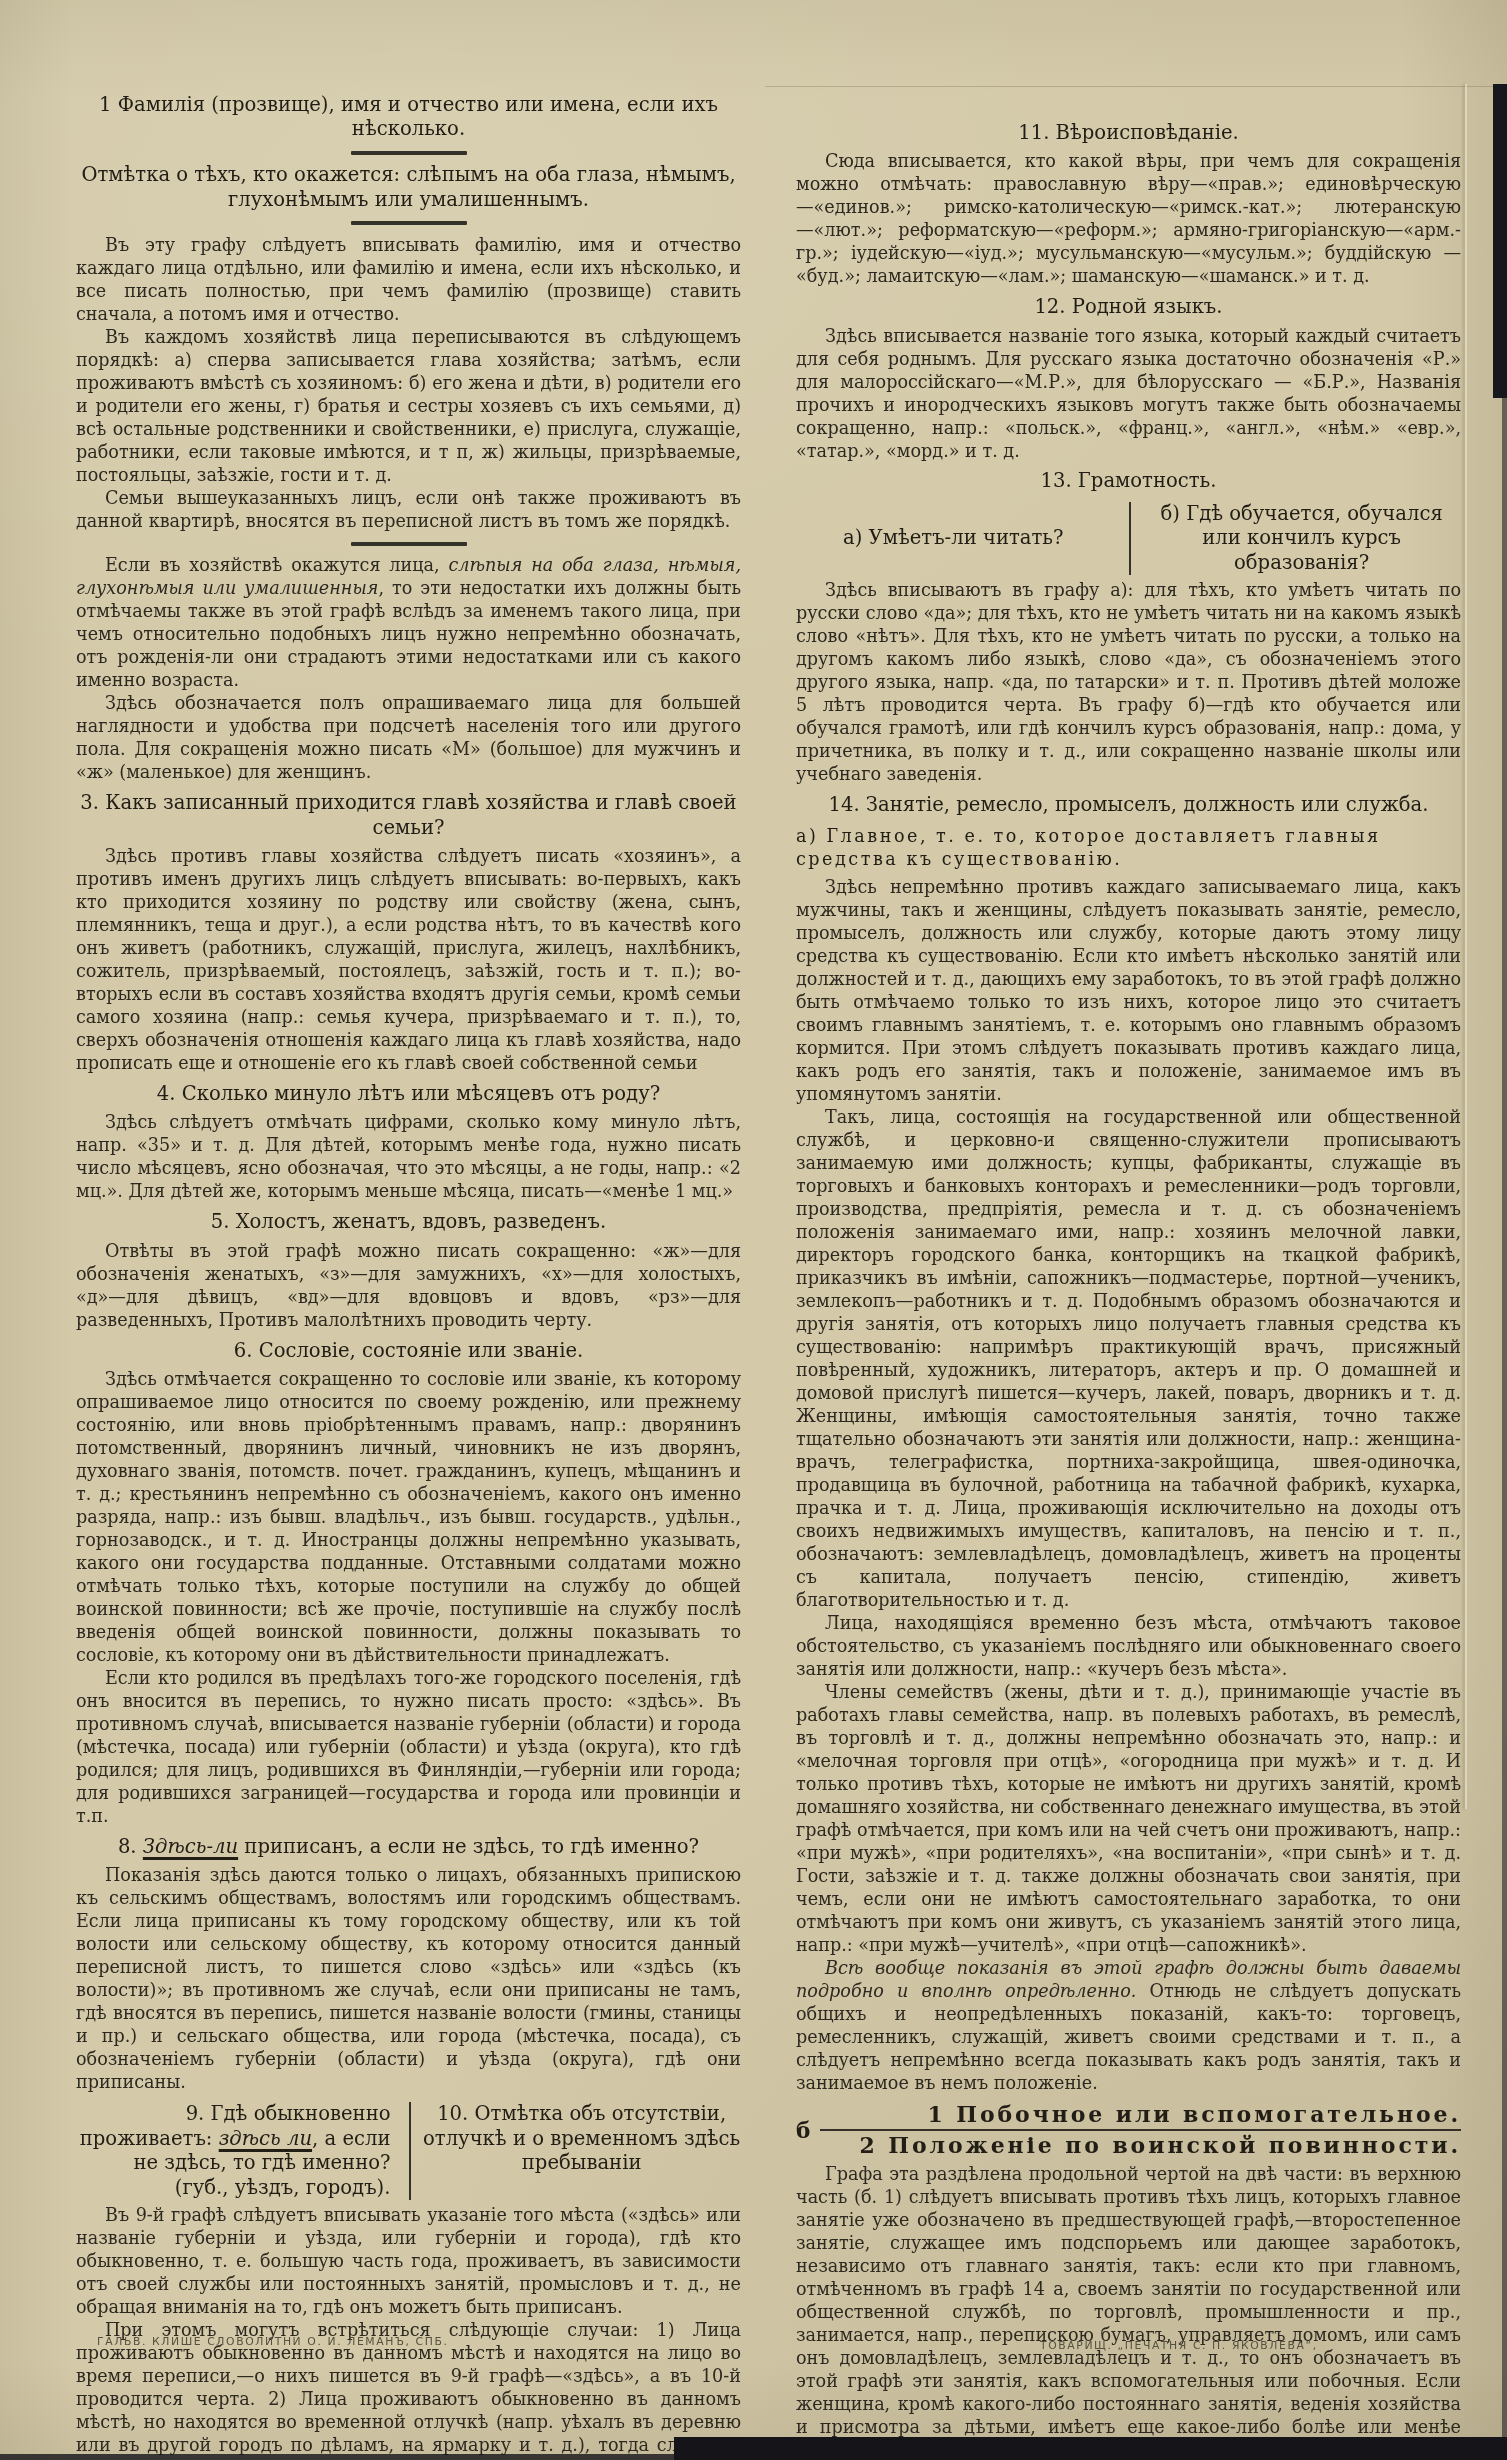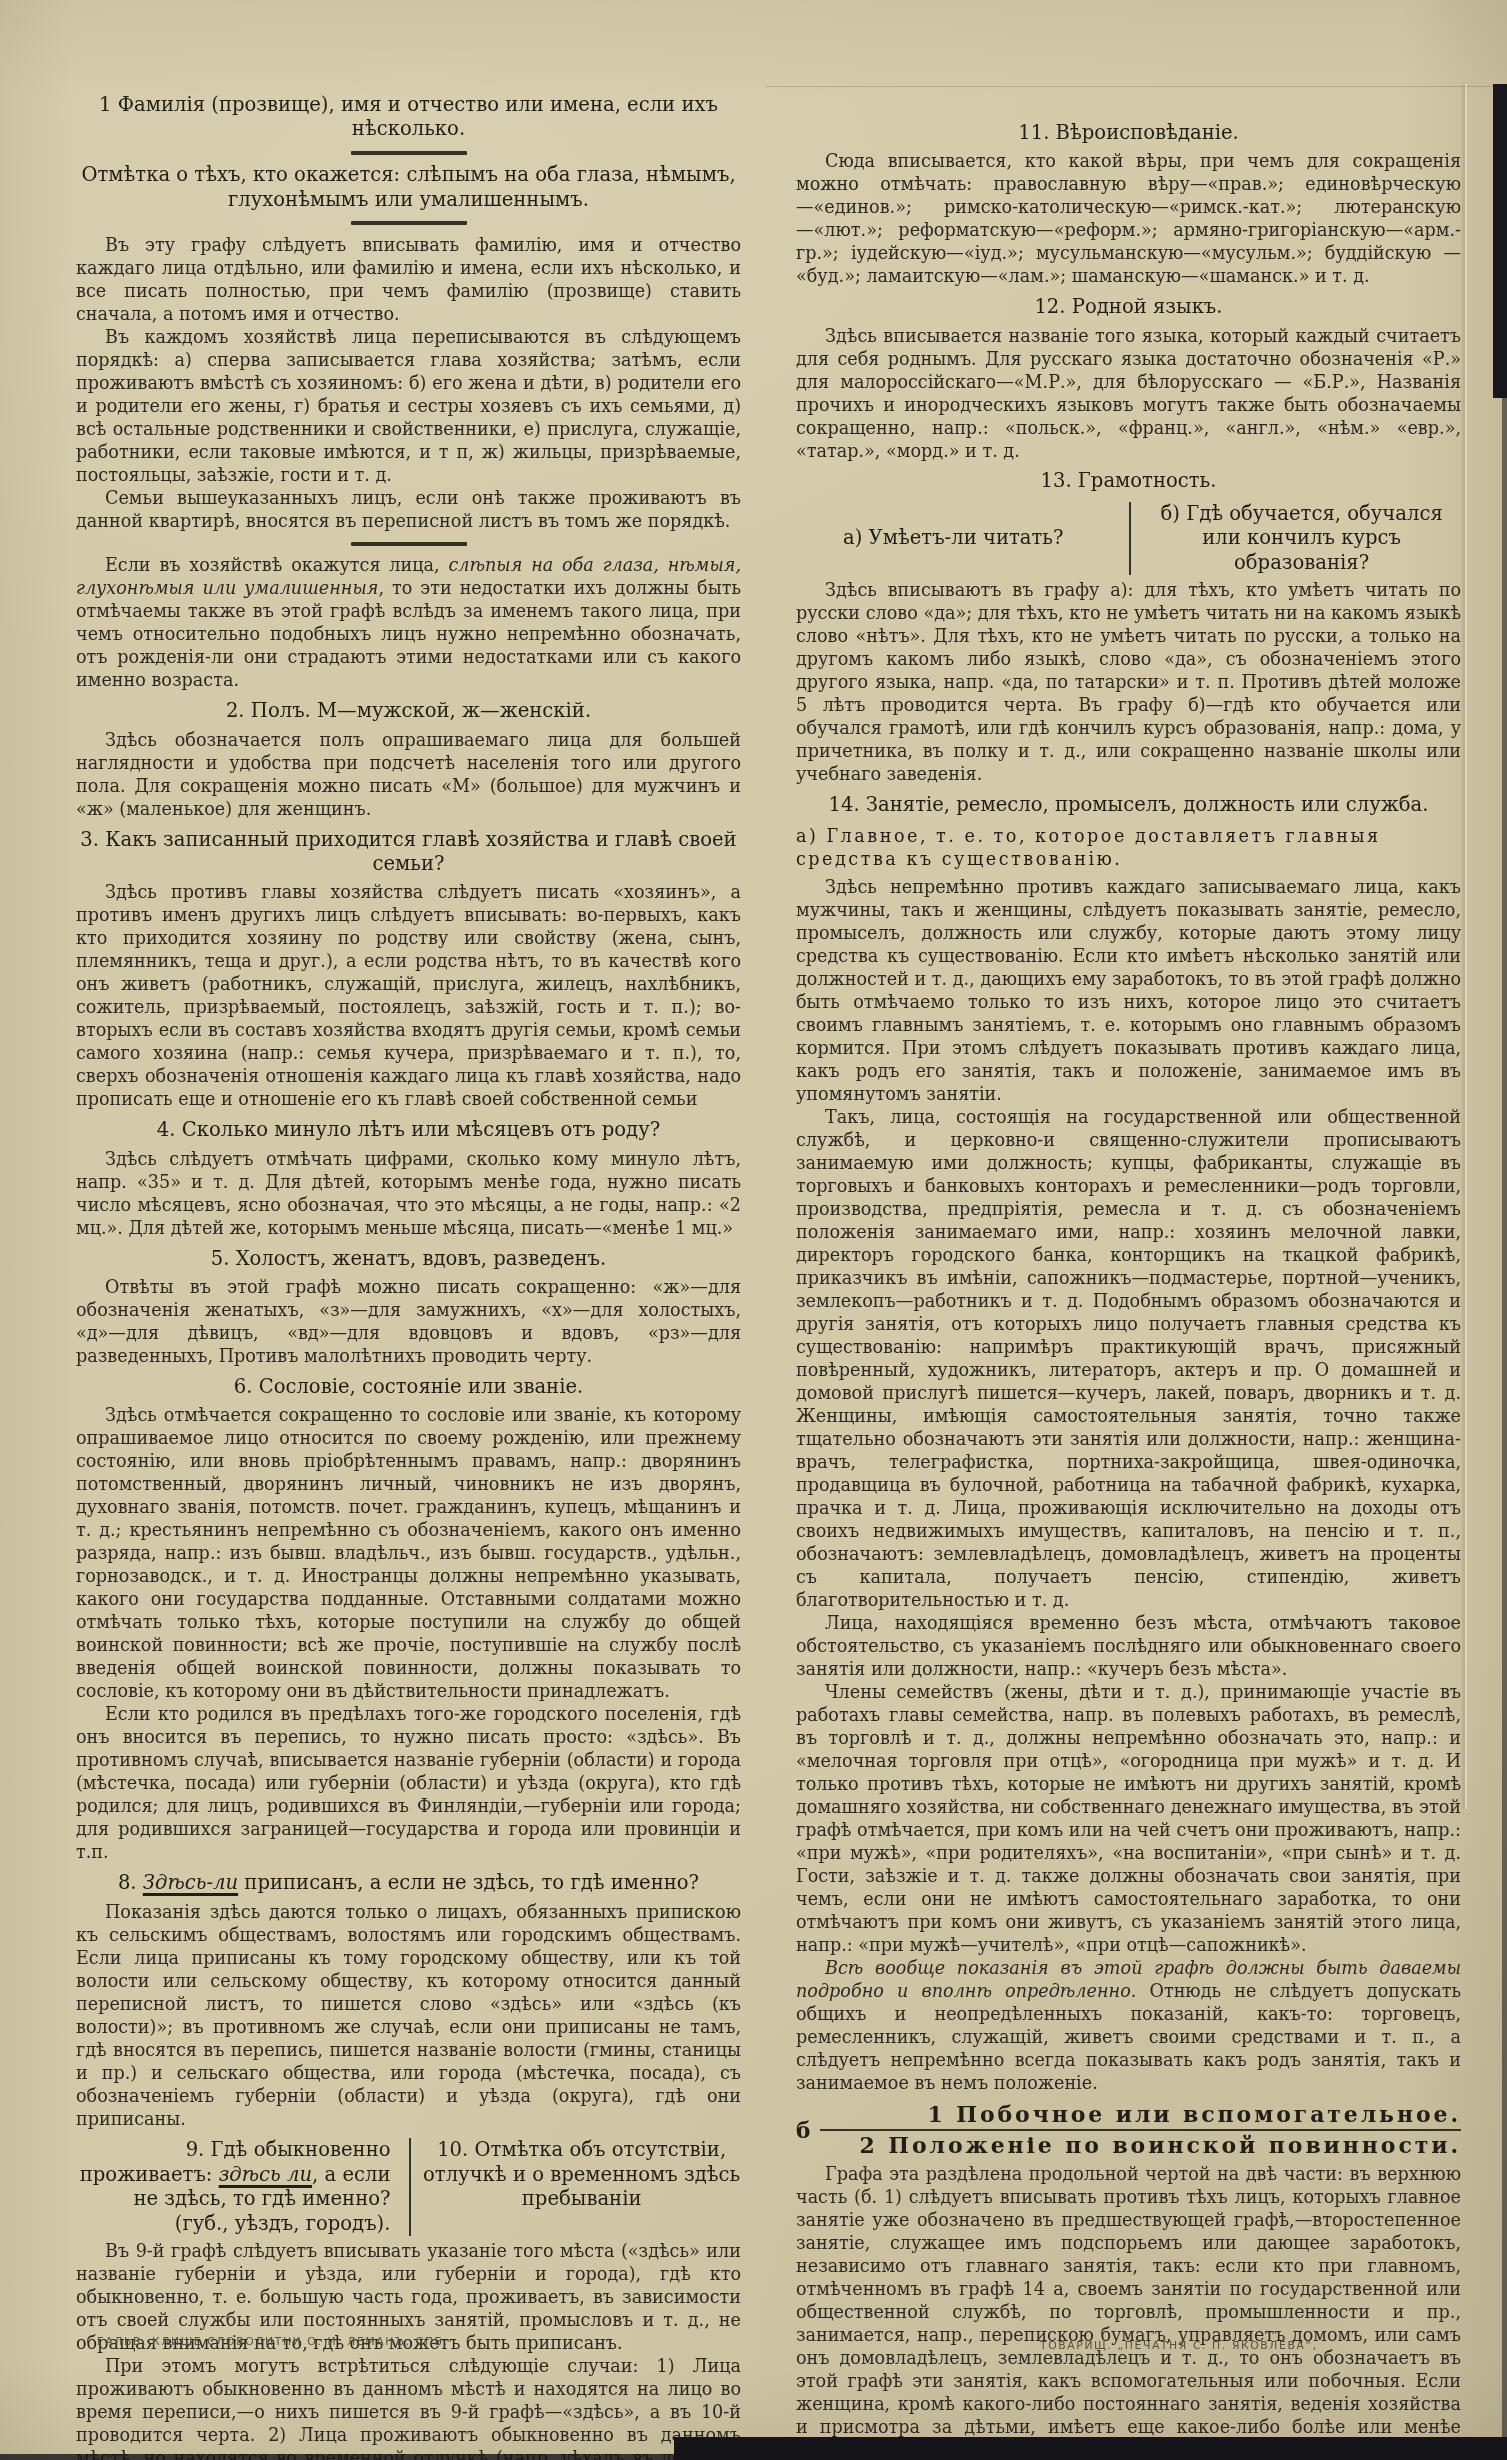--- a/index.html
+++ b/index.html
@@ -75,21 +75,20 @@
     <div class="short-rule"></div>
     <div class="sec-h">Отмѣтка о тѣхъ, кто окажется: слѣпымъ на оба глаза, нѣмымъ, глухонѣмымъ или умалишеннымъ.</div>
     <div class="short-rule"></div>
 
     <p class="p">Въ эту графу слѣдуетъ вписывать фамилію, имя и отчество каждаго лица отдѣльно, или фамилію и имена, если ихъ нѣсколько, и все писать полностью, при чемъ фамилію (прозвище) ставить сначала, а потомъ имя и отчество.</p>
     <p class="p">Въ каждомъ хозяйствѣ лица переписываются въ слѣдующемъ порядкѣ: а) сперва записывается глава хозяйства; затѣмъ, если проживаютъ вмѣстѣ съ хозяиномъ: б) его жена и дѣти, в) родители его и родители его жены, г) братья и сестры хозяевъ съ ихъ семьями, д) всѣ остальные родственники и свойственники, е) прислуга, служащіе, работники, если таковые имѣются, и т п, ж) жильцы, призрѣваемые, постояльцы, заѣзжіе, гости и т. д.</p>
     <p class="p">Семьи вышеуказанныхъ лицъ, если онѣ также проживаютъ въ данной квартирѣ, вносятся въ переписной листъ въ томъ же порядкѣ.</p>
     <div class="short-rule"></div>
     <p class="p"><span>Если въ хозяйствѣ окажутся лица, </span><span class="it">слѣпыя на оба глаза, нѣмыя, глухонѣмыя или умалишенныя</span><span>, то эти недостатки ихъ должны быть отмѣчаемы также въ этой графѣ вслѣдъ за именемъ такого лица, при чемъ относительно подобныхъ лицъ нужно непремѣнно обозначать, отъ рожденія-ли они страдаютъ этими недостатками или съ какого именно возраста.</span></p>
 
-    <div class="sec-h">2. Полъ. М—мужской, ж—женскій.</div>
     <p class="p">Здѣсь обозначается полъ опрашиваемаго лица для большей наглядности и удобства при подсчетѣ населенія того или другого пола. Для сокращенія можно писать «М» (большое) для мужчинъ и «ж» (маленькое) для женщинъ.</p>
 
     <div class="sec-h">3. Какъ записанный приходится главѣ хозяйства и главѣ своей семьи?</div>
     <p class="p">Здѣсь противъ главы хозяйства слѣдуетъ писать «хозяинъ», а противъ именъ другихъ лицъ слѣдуетъ вписывать: во-первыхъ, какъ кто приходится хозяину по родству или свойству (жена, сынъ, племянникъ, теща и друг.), а если родства нѣтъ, то въ качествѣ кого онъ живетъ (работникъ, служащій, прислуга, жилецъ, нахлѣбникъ, сожитель, призрѣваемый, постоялецъ, заѣзжій, гость и т. п.); во-вторыхъ если въ составъ хозяйства входятъ другія семьи, кромѣ семьи самого хозяина (напр.: семья кучера, призрѣваемаго и т. п.), то, сверхъ обозначенія отношенія каждаго лица къ главѣ хозяйства, надо прописать еще и отношеніе его къ главѣ своей собственной семьи</p>
 
     <div class="sec-h">4. Сколько минуло лѣтъ или мѣсяцевъ отъ роду?</div>
     <p class="p">Здѣсь слѣдуетъ отмѣчать цифрами, сколько кому минуло лѣтъ, напр. «35» и т. д. Для дѣтей, которымъ менѣе года, нужно писать число мѣсяцевъ, ясно обозначая, что это мѣсяцы, а не годы, напр.: «2 мц.». Для дѣтей же, которымъ меньше мѣсяца, писать—«менѣе 1 мц.»</p>
 
     <div class="sec-h">5. Холостъ, женатъ, вдовъ, разведенъ.</div>
     <p class="p">Отвѣты въ этой графѣ можно писать сокращенно: «ж»—для обозначенія женатыхъ, «з»—для замужнихъ, «х»—для холостыхъ, «д»—для дѣвицъ, «вд»—для вдовцовъ и вдовъ, «рз»—для разведенныхъ, Противъ малолѣтнихъ проводить черту.</p>

